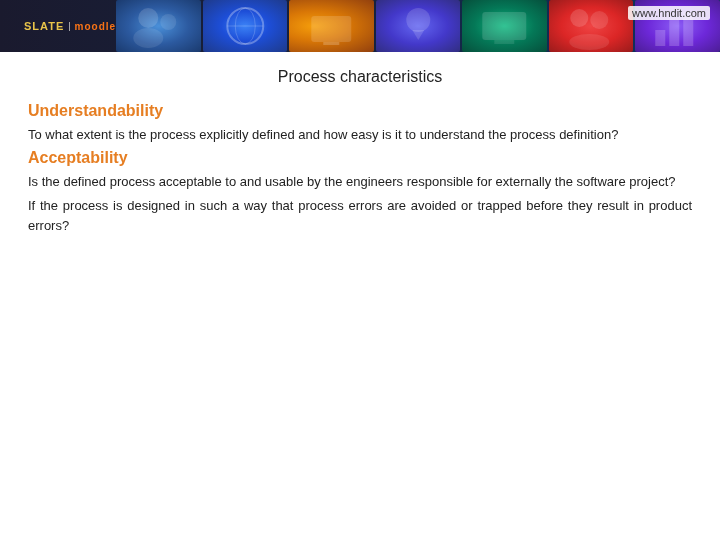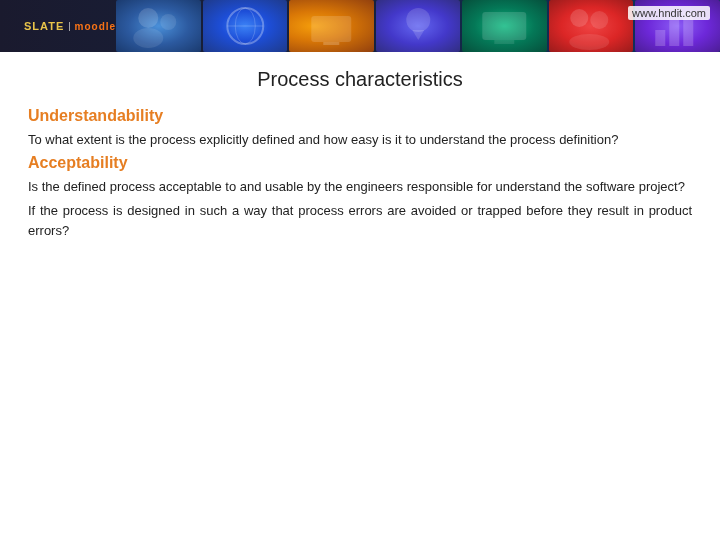--- a/index.html
+++ b/index.html
@@ -111,21 +111,21 @@
       z-index: 10;
     }
 
     .content-area {
       padding: 12px 28px 16px 28px;
       position: relative;
     }
 
     .page-title {
       text-align: center;
-      font-size: 20px;
+      font-size: 16px;
       font-weight: normal;
       color: #222;
       margin-bottom: 16px;
       margin-top: 4px;
     }
 
     .section-heading {
       font-size: 16px;
       font-weight: bold;
       color: #e67e22;
@@ -211,19 +211,19 @@
   <h1 class="page-title">Process characteristics</h1>
 
   <div>
     <div class="section-heading">Understandability</div>
     <p class="section-body">To what extent is the process explicitly defined and how easy is it to understand the process definition?</p>
   </div>
 
 
   <div>
     <div class="section-heading">Acceptability</div>
-    <p class="section-body">Is the defined process acceptable to and usable by the engineers responsible for understand the software project?</p>
+    <p class="section-body">Is the defined process acceptable to and usable by the engineers responsible for externally the software project?</p>
   </div>
 
   <div>
     <p class="section-body">If the process is designed in such a way that process errors are avoided or trapped before they result in product errors?</p>
   </div>
 </div>
 
 </body></html>

